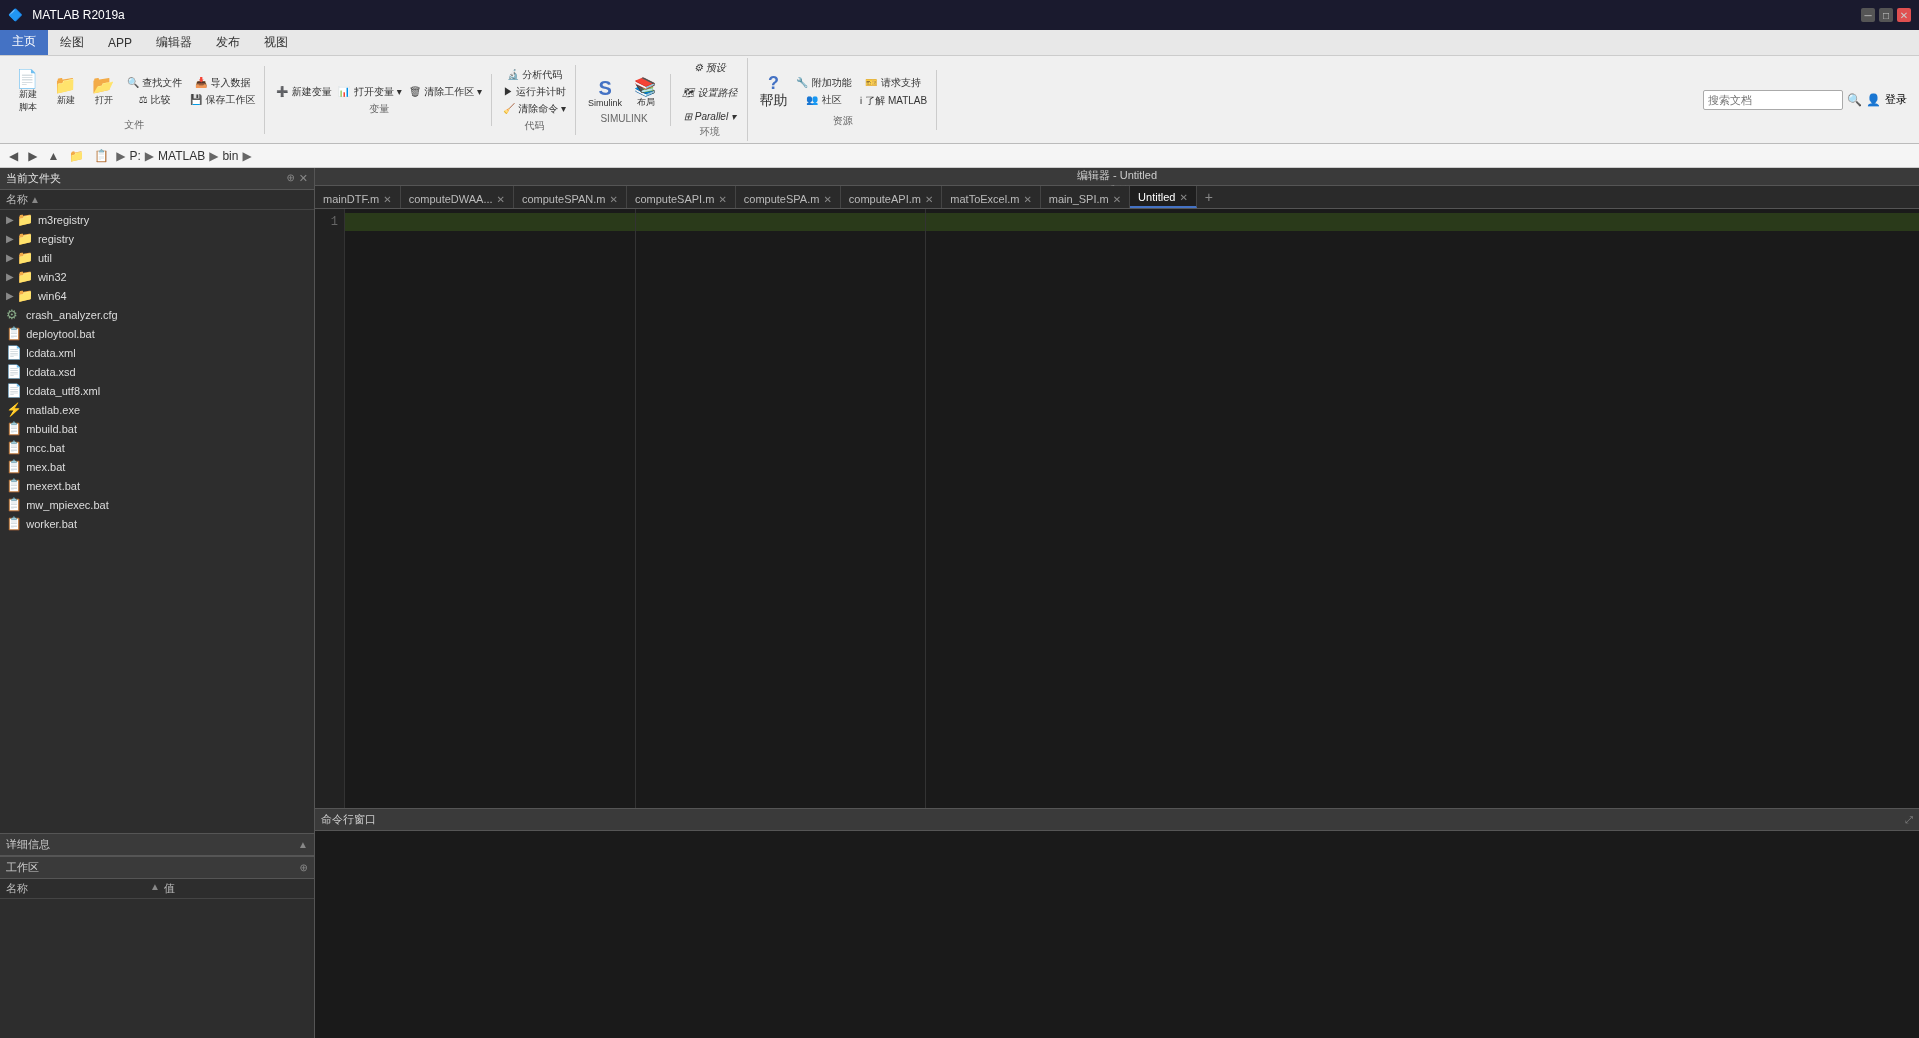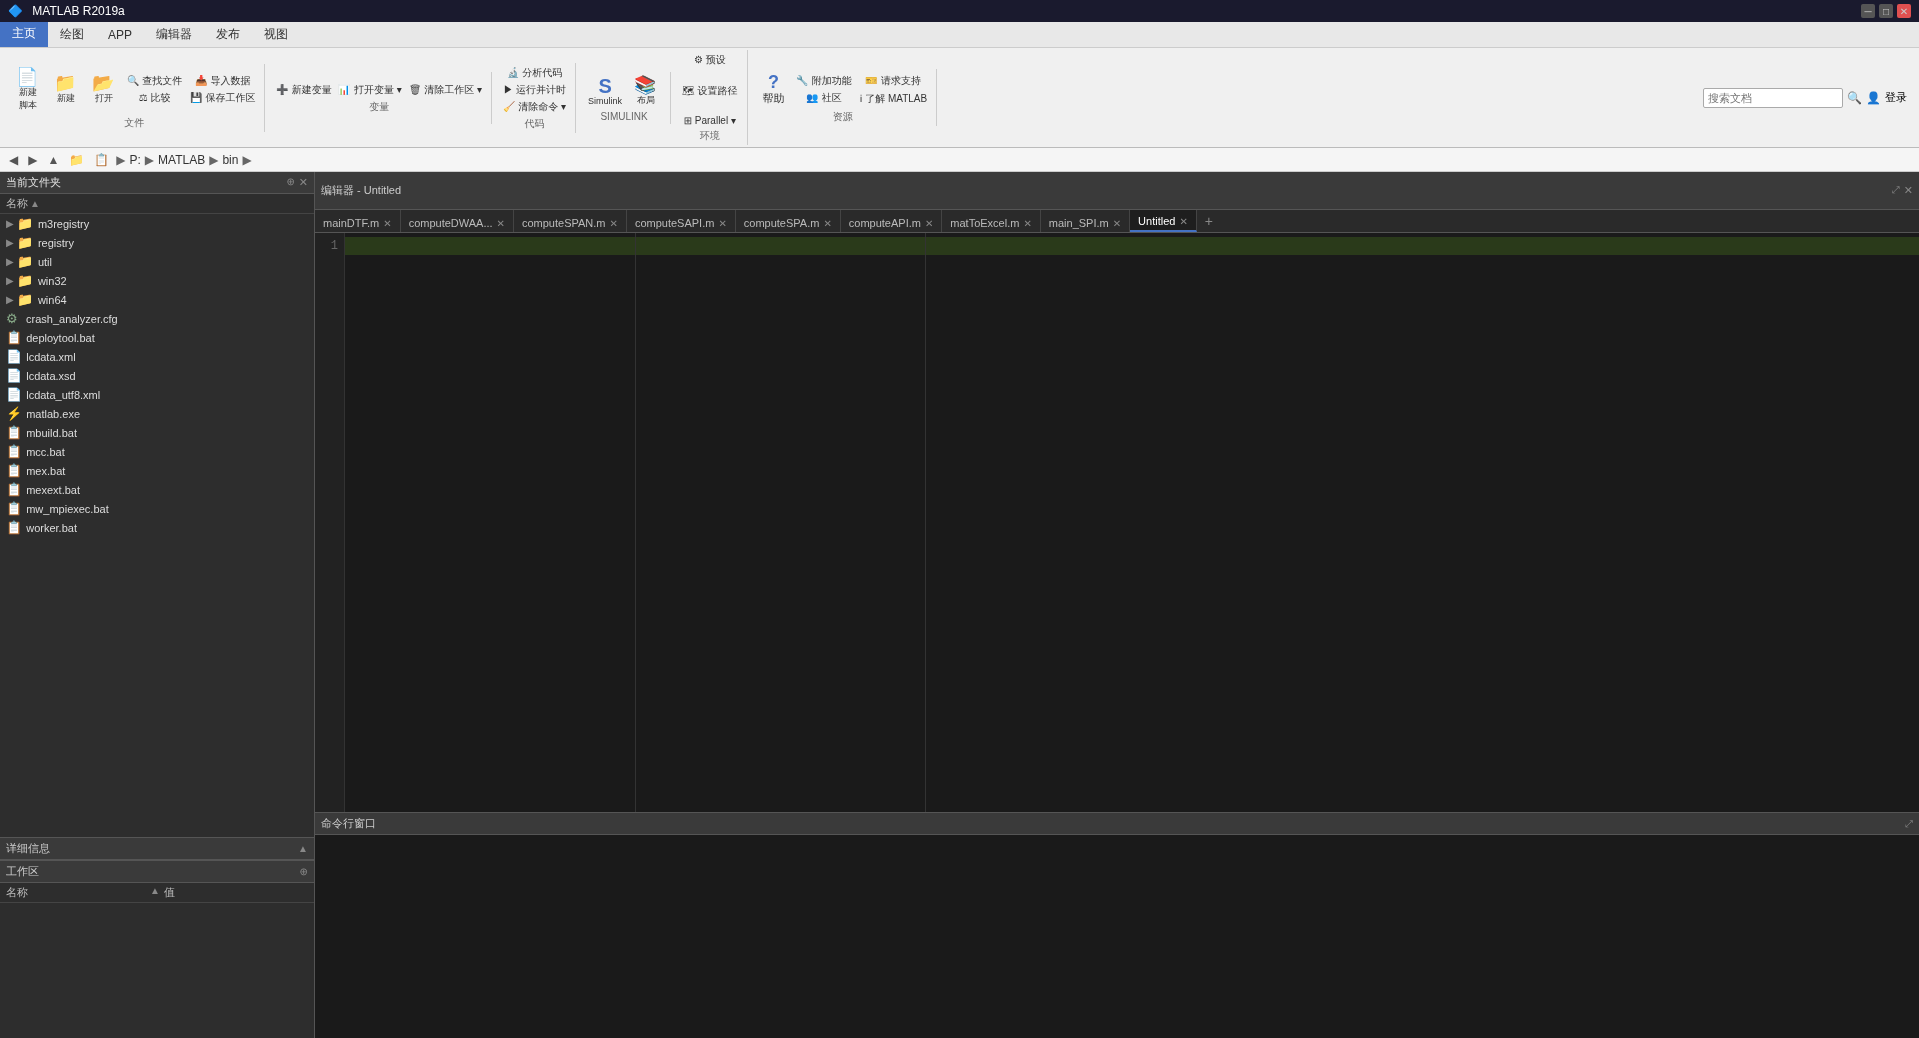--- a/index.html
+++ b/index.html
@@ -2,21 +2,21 @@
 <html><head>
   <meta charset="utf-8">
   <style>
     * { margin: 0; padding: 0; box-sizing: border-box; }
     body { font-family: 'Microsoft YaHei', 'SimHei', sans-serif; font-size: 12px; background: #c0c0c0; overflow: hidden; width: 1919px; height: 1038px; }
 
     
     #title-bar {
       background: #1a1a2e;
       color: white;
-      height: 22px;
+      height: 30px;
       display: flex;
       align-items: center;
       padding: 0 8px;
       justify-content: space-between;
     }
     #title-bar .win-btn { width: 14px; height: 14px; background: #555; border-radius: 2px; cursor: pointer; display: flex; align-items: center; justify-content: center; font-size: 10px; color: #ccc; }
 
     
     #menu-bar {
       background: #e8e8e8;
@@ -214,27 +214,28 @@
     
     #right-panel {
       flex: 1;
       display: flex;
       flex-direction: column;
       background: #1e1e1e;
     }
     #editor-header {
       background: #3a3a3a;
       color: #ccc;
-      height: 38px;
+      height: 18px;
       display: flex;
       align-items: center;
       padding: 0 6px;
       font-size: 11px;
       justify-content: space-between;
       border-bottom: 1px solid #555;
+      flex-direction: column;
     }
     #editor-tabs {
       background: #2a2a2a;
       display: flex;
       align-items: stretch;
       border-bottom: 1px solid #555;
       overflow-x: auto;
     }
     .editor-tab {
       display: flex;
@@ -441,40 +442,40 @@
       <div class="tb-btn">
         <span class="icon">📚</span>
         <span style="font-size:9px;">布局</span>
       </div>
     </div>
     <div class="toolbar-section-label">SIMULINK</div>
   </div>
 
   <div class="toolbar-section">
     <div class="toolbar-buttons">
-      <div style="display:flex;flex-direction:column;gap:15px;">
+      <div style="display:flex;flex-direction:column;gap:9px;font-style:italic;">
         <div class="tb-btn-small">
           <span>⚙ 预设</span>
         </div>
         <div class="tb-btn-small">
           <span>🗺 设置路径</span>
         </div>
         <div class="tb-btn-small">
           <span>⊞ Parallel ▾</span>
         </div>
       </div>
     </div>
     <div class="toolbar-section-label">环境</div>
   </div>
 
   <div class="toolbar-section">
     <div class="toolbar-buttons">
       <div class="tb-btn">
         <span class="icon" style="font-size:18px;color:#4472c4;font-weight:bold;">?</span>
-        <span style="font-size:11px;">帮助</span>
+        <span style="font-size:14px;">帮助</span>
       </div>
       <div style="display:flex;flex-direction:column;gap:1px;">
         <div class="tb-btn-small">
           <span>🔧 附加功能</span>
         </div>
         <div class="tb-btn-small">
           <span>👥 社区</span>
         </div>
       </div>
       <div style="display:flex;flex-direction:column;gap:1px;">

